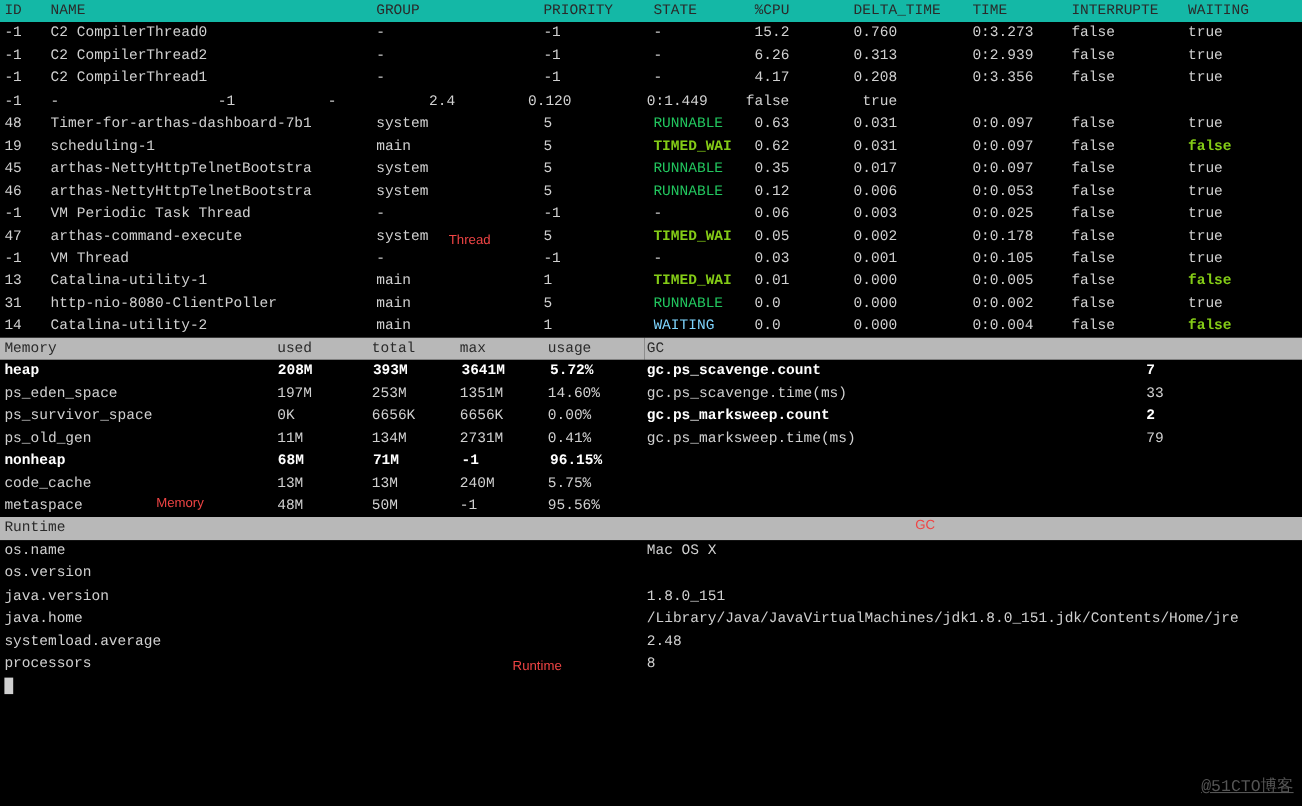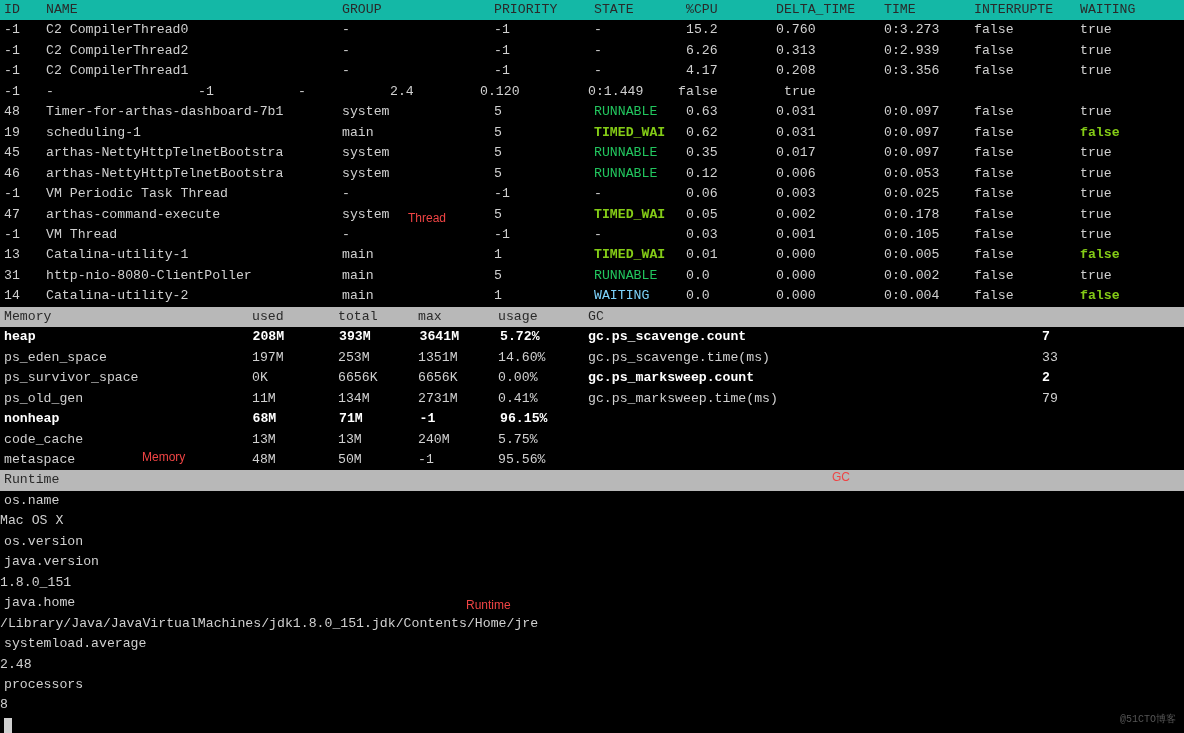--- a/index.html
+++ b/index.html
@@ -44,42 +44,42 @@
   .mem-left { width: 586px; }
   .mem-right{ flex:1; }
   .mem-tbl .m-name  { width: 252px; padding-left:4px; }
   .mem-tbl .m-used  { width: 86px; }
   .mem-tbl .m-total { width: 80px; }
   .mem-tbl .m-max   { width: 80px; }
   .mem-tbl .m-usage { width: 86px; }
   .gc-k { width: 456px; padding-left:2px; }
   .gc-v { flex:1; }
   .rt-hdr { background:#b8b8b8; color:#2a2a2a; padding-left:4px;}
-  .rt-row { display:flex;flex-direction:column; }
+  .rt-row { display:flex; }
   .rt-k { width: 588px; padding-left:4px;}
   .rt-v { flex:1; }
   .anno {
     position:absolute;
     color:#ef4444;
     font-size:12px;
     font-weight:normal;
     pointer-events:none;
     font-family: Arial, sans-serif;
   }
   .cursor {
     display:inline-block;
     width:8px; height:15px;
     background:#d0d0d0;
     vertical-align:text-bottom;
     margin-left:4px;
   }
   .watermark {
     position:absolute;
     right:8px; bottom:6px;
-    color:#555; font-size:10px;
+    color:#555; font-size:15px;text-decoration:underline;
   }
 </style>
 </head>
 <body>
 
 <div class="thread-tbl">
   <div class="row hdr">
     <div class="cell c-id">ID</div>
     <div class="cell c-name">NAME</div>
     <div class="cell c-group">GROUP</div>

